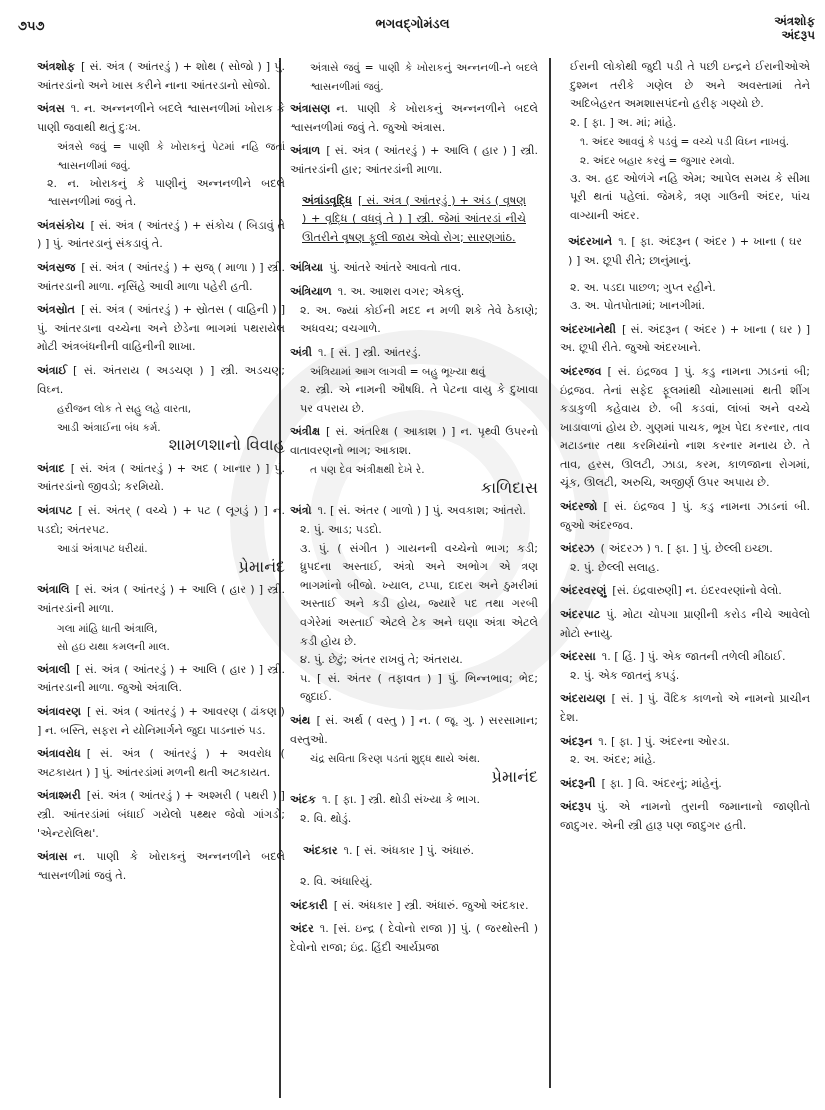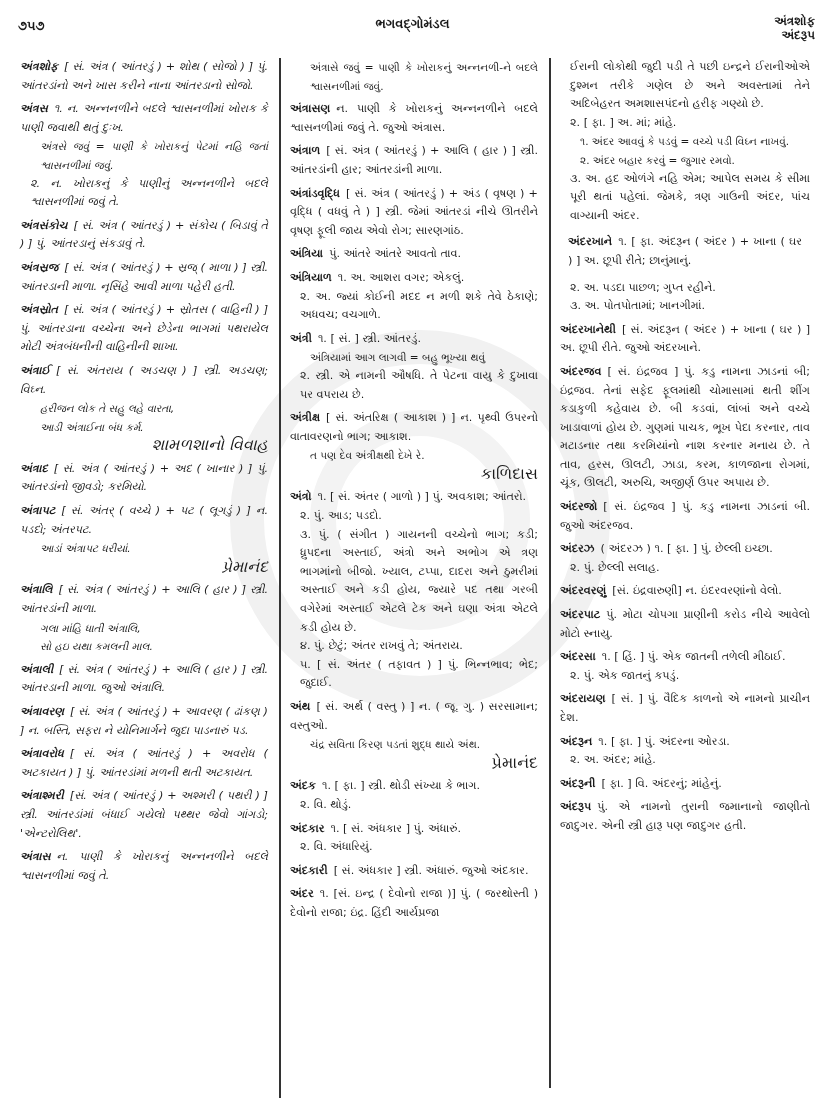--- a/index.html
+++ b/index.html
@@ -8,21 +8,21 @@
   .watermark { position: absolute; left: 230px; top: 330px; width: 380px; height: 380px;
                border-radius: 50%; border: 34px solid #f1f1f1; box-sizing: border-box; z-index: 0; }
   .watermark2 { position: absolute; left: 310px; top: 410px; width: 220px; height: 220px;
                border-radius: 50%; border: 26px solid #f3f3f3; box-sizing: border-box; z-index: 0; }
   .header { position: absolute; top: 0; left: 0; width: 825px; height: 58px; z-index: 2; }
   .page-num { position: absolute; left: 18px; top: 18px; font-size: 13px; font-weight: bold; }
   .book-title { position: absolute; left: 0; width: 825px; top: 16px; text-align: center; font-size: 13px; font-weight: bold; }
   .guide { position: absolute; right: 10px; top: 14px; text-align: right; font-size: 12px; font-weight: bold; line-height: 14px; }
   .columns { position: absolute; top: 58px; left: 0; width: 825px; height: 1050px; z-index: 2; }
   .col { position: absolute; top: 0; font-size: 11.2px; line-height: 18.6px; }
-  .col1 { left: 20px; width: 248px; font-style: italic; }
+  .col1 { left: 37px; width: 248px; }
   .col2 { left: 290px; width: 248px; }
   .col3 { left: 560px; width: 250px; }
   .divider { position: absolute; top: 0; width: 2px; background: #333; }
   .div1 { left: 279px; height: 1040px; }
   .div2 { left: 549px; height: 1030px; }
   .entry { margin: 0 0 5px 0; text-align: justify; }
   .entry .body { display: inline; }
   .head { font-weight: bold; margin-right: 6px; }
   .sub { padding-left: 10px; margin: 0; }
   .quote { padding-left: 20px; margin: 0; font-size: 10.5px; }
@@ -104,21 +104,21 @@
       <div class="entry">
         <p class="quote">અંત્રાસે જવું = પાણી કે ખોરાકનું અન્નનળી-ને બદલે શ્વાસનળીમાં જવું.</p>
       </div>
       <div class="entry">
         <p style="margin: 0px;"><span class="head">અંત્રાસણ</span><span class="body">ન. પાણી કે ખોરાકનું અન્નનળીને બદલે શ્વાસનળીમાં જવું તે. જુઓ અંત્રાસ.</span></p>
       </div>
       <div class="entry">
         <p style="margin: 0px;"><span class="head">અંત્રાળ</span><span class="body">[ સં. અંત્ર ( આંતરડું ) + આલિ ( હાર ) ] સ્ત્રી. આંતરડાંની હાર; આંતરડાંની માળા.</span></p>
       </div>
       <div class="entry">
-        <p style="margin: 0px;"><span class="head">અંત્રાંડવૃદ્ધિ</span><span class="body">[ સં. અંત્ર ( આંતરડું ) + અંડ ( વૃષણ ) + વૃદ્ધિ ( વધવું તે ) ] સ્ત્રી. જેમાં આંતરડાં નીચે ઊતરીને વૃષણ ફૂલી જાય એવો રોગ; સારણગાંઠ.</span></p>
+        <p style="margin: 12px; text-decoration: underline;"><span class="head">અંત્રાંડવૃદ્ધિ</span><span class="body">[ સં. અંત્ર ( આંતરડું ) + અંડ ( વૃષણ ) + વૃદ્ધિ ( વધવું તે ) ] સ્ત્રી. જેમાં આંતરડાં નીચે ઊતરીને વૃષણ ફૂલી જાય એવો રોગ; સારણગાંઠ.</span></p>
       </div>
       <div class="entry">
         <p style="margin: 0px;"><span class="head">અંત્રિયા</span><span class="body">પું. આંતરે આંતરે આવતો તાવ.</span></p>
       </div>
       <div class="entry">
         <p style="margin: 0px;"><span class="head">અંત્રિયાળ</span><span class="body">૧. અ. આશરા વગર; એકલું.</span></p>
         <p class="sub">૨. અ. જ્યાં કોઈની મદદ ન મળી શકે તેવે ઠેકાણે; અધવચ; વચગાળે.</p>
       </div>
       <div class="entry">
         <p style="margin: 0px;"><span class="head">અંત્રી</span><span class="body">૧. [ સં. ] સ્ત્રી. આંતરડું.</span></p>
@@ -140,21 +140,21 @@
       <div class="entry">
         <p style="margin: 0px;"><span class="head">અંથ</span><span class="body">[ સં. અર્થ ( વસ્તુ ) ] ન. ( જૂ. ગુ. ) સરસામાન; વસ્તુઓ.</span></p>
         <p class="quote">ચંદ્ર સવિતા કિરણ પડતાં શુદ્ધ થાયે અંથ.</p>
         <p class="attrib">પ્રેમાનંદ</p>
       </div>
       <div class="entry">
         <p style="margin: 0px;"><span class="head">અંદક</span><span class="body">૧. [ ફા. ] સ્ત્રી. થોડી સંખ્યા કે ભાગ.</span></p>
         <p class="sub">૨. વિ. થોડું.</p>
       </div>
       <div class="entry">
-        <p style="margin: 0px;"><span class="head">અંદકાર</span><span class="body">૧. [ સં. અંધકાર ] પું. અંધારું.</span></p>
+        <p style="margin: 13px;"><span class="head">અંદકાર</span><span class="body">૧. [ સં. અંધકાર ] પું. અંધારું.</span></p>
         <p class="sub">૨. વિ. અંધારિયું.</p>
       </div>
       <div class="entry">
         <p style="margin: 0px;"><span class="head">અંદકારી</span><span class="body">[ સં. અંધકાર ] સ્ત્રી. અંધારું. જુઓ અંદકાર.</span></p>
       </div>
       <div class="entry">
         <p style="margin: 0px;"><span class="head">અંદર</span><span class="body">૧. [સં. ઇન્દ્ર ( દેવોનો રાજા )] પું. ( જરથોસ્તી ) દેવોનો રાજા; ઇંદ્ર. હિંદી આર્યપ્રજા</span></p>
       </div>
     </div>
   <div class="col col3">

